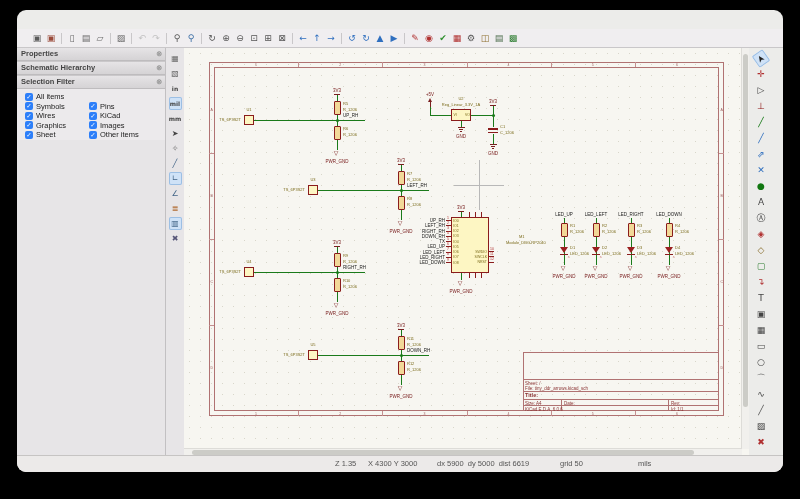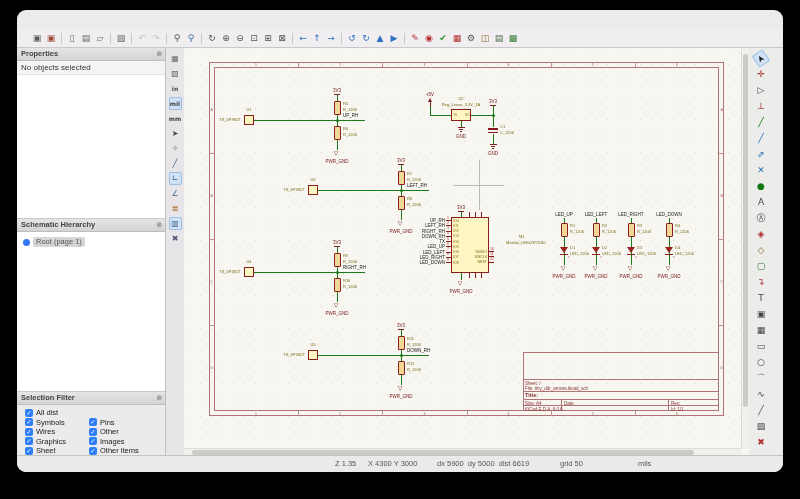--- a/index.html
+++ b/index.html
@@ -123,41 +123,32 @@
       <div class="tbi" style="color: rgb(46, 125, 50);">▩</div>
     </div>
 
   <div class="main">
 
     <div class="leftcol">
       <div class="phead" style="border-top:none">
         <span>Properties</span>
         <span class="pclose">⊗</span>
       </div>
-      <div class="pbody" style="height:157px">
-        <div class="emptyrow">No objects selected</div>
-      </div>
       <div class="phead">
         <span>Schematic Hierarchy</span>
         <span class="pclose">⊗</span>
       </div>
-      <div class="pbody" style="flex:1" id="hierbody">
-          <div class="treeitem">
-            <div class="dot"></div>
-            <div class="treelabel">Root (page 1)</div>
-          </div>
-        </div>
       <div class="phead">
         <span>Selection Filter</span>
         <span class="pclose">⊗</span>
       </div>
       <div class="filterbody" style="height:51px" id="filterbody">
           <div class="fitem" style="left: 8px; top: 3px;">
             <div class="cb">✓</div>
-            <div>All dist</div>
+            <div>All items</div>
           </div>
           <div class="fitem" style="left: 8px; top: 12.5px;">
             <div class="cb">✓</div>
             <div>Symbols</div>
           </div>
           <div class="fitem" style="left: 8px; top: 22px;">
             <div class="cb">✓</div>
             <div>Wires</div>
           </div>
           <div class="fitem" style="left: 8px; top: 31.5px;">
@@ -167,21 +158,21 @@
           <div class="fitem" style="left: 8px; top: 41px;">
             <div class="cb">✓</div>
             <div>Sheet</div>
           </div>
           <div class="fitem" style="left: 72px; top: 12.5px;">
             <div class="cb">✓</div>
             <div>Pins</div>
           </div>
           <div class="fitem" style="left: 72px; top: 22px;">
             <div class="cb">✓</div>
-            <div>Other</div>
+            <div>KiCad</div>
           </div>
           <div class="fitem" style="left: 72px; top: 31.5px;">
             <div class="cb">✓</div>
             <div>Images</div>
           </div>
           <div class="fitem" style="left: 72px; top: 41px;">
             <div class="cb">✓</div>
             <div>Other items</div>
           </div>
         </div>

